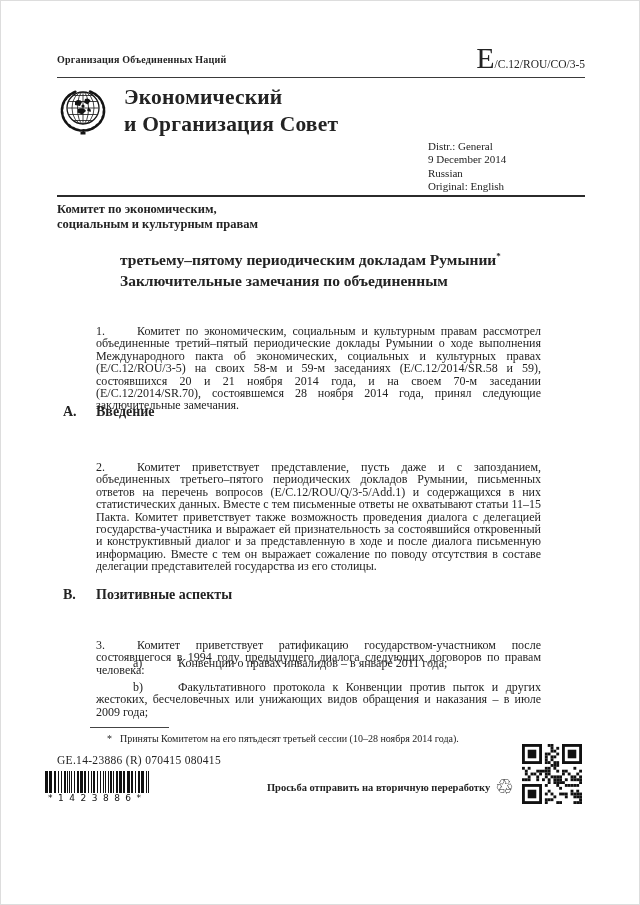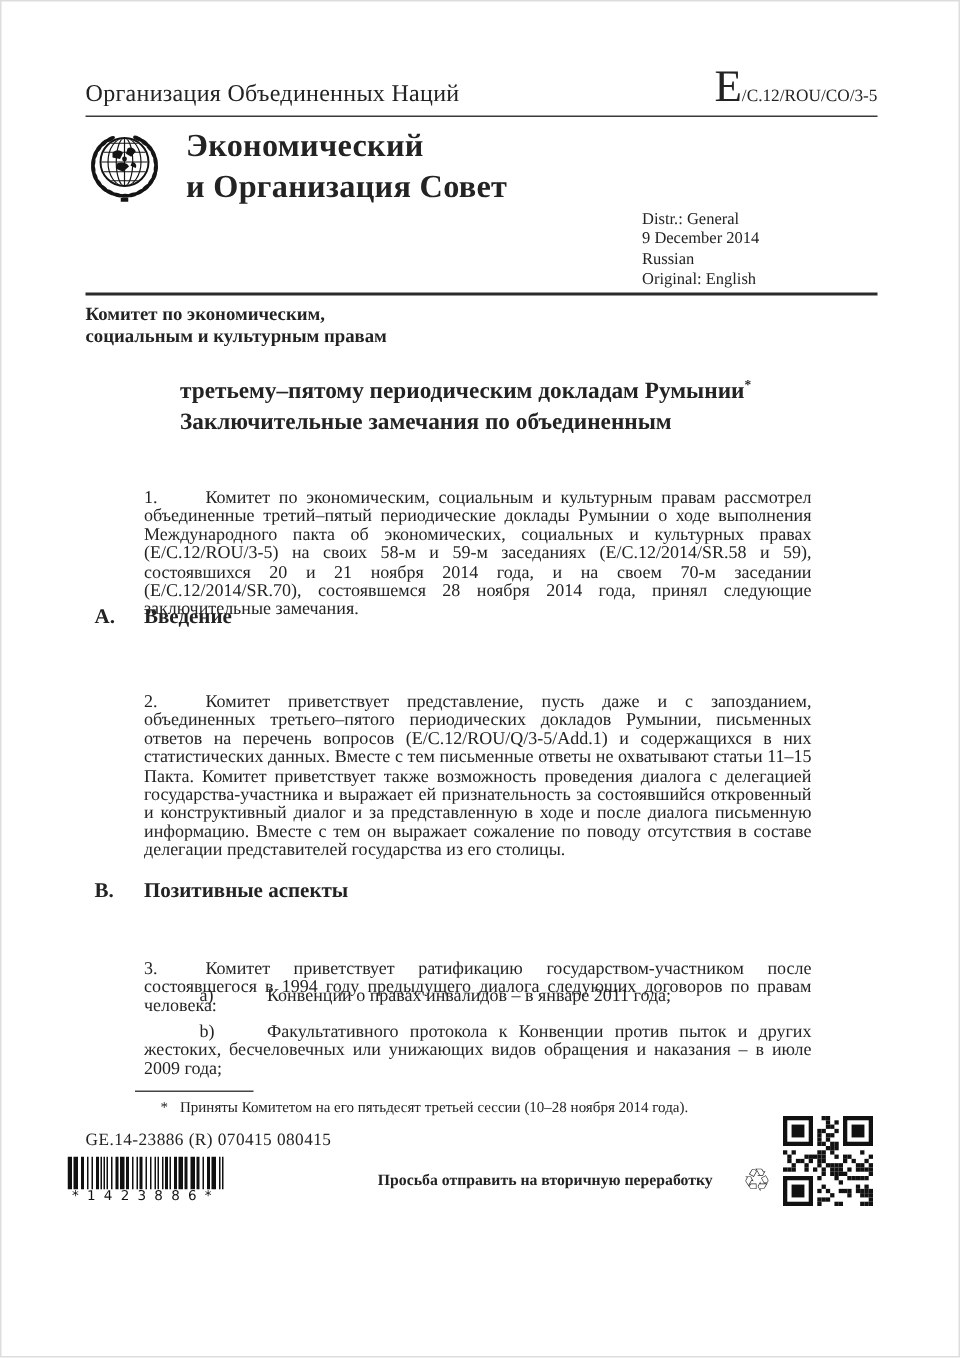--- a/index.html
+++ b/index.html
@@ -3,21 +3,21 @@
 <meta charset="utf-8">
 <style>
   html,body{margin:0;padding:0;background:#e9e9e9;}
   #page{
     position:relative;width:640px;height:905px;background:#fff;
     font-family:"Liberation Serif","DejaVu Serif",serif;color:#232323;
     box-shadow:inset 0 0 0 1px #ddd;overflow:hidden;
   }
   .abs{position:absolute;}
   
-  #org-name{left:57px;top:54px;font-size:16px;letter-spacing:.2px;}
+  #org-name{left:57px;top:54px;font-size:10px;letter-spacing:.2px;font-weight:bold;}
   #doc-symbol{right:55px;top:42px;text-align:right;white-space:nowrap;}
   #doc-symbol .big{font-size:30px;line-height:32px;}
   #doc-symbol .small{font-size:11.5px;}
   .rule{background:#3a3a3a;height:1px;left:57px;width:528px;}
   #rule1{top:77px;}
   #rule2{top:195px;height:2px;background:#2b2b2b;}
   #fn-rule{top:727px;left:90px;width:79px;background:#444;}
   
   #emblem{left:56px;top:82px;}
   #council{left:124px;top:84px;font-weight:bold;font-size:21.5px;line-height:27px;letter-spacing:.2px;}
@@ -41,21 +41,21 @@
   #item-a{top:657px;}
   #item-b{top:681px;}
   
   #footnote{left:96px;top:733px;width:400px;font-size:10px;line-height:11.5px;}
   #footnote .mark{display:inline-block;width:13px;text-indent:0;margin-left:11px;}
   
   #ge{left:57px;top:754px;font-size:11.5px;letter-spacing:.3px;}
   #barcode{left:45px;top:771px;}
   #bc-digits{left:45px;top:793px;width:110px;font-family:"DejaVu Sans",sans-serif;
     font-size:9px;letter-spacing:5.5px;padding-left:3px;color:#111;}
-  #recycle-row{left:298px;top:777px;width:216px;display:flex;align-items:center;justify-content:flex-end;gap:20px;}
+  #recycle-row{left:298px;top:777px;width:216px;display:flex;align-items:center;justify-content:flex-end;gap:5px;}
   #recycle-note{font-weight:bold;font-size:10.5px;white-space:nowrap;}
   #recycle-icon{font-family:"DejaVu Sans",sans-serif;font-size:21px;line-height:21px;color:#222;}
   #qr{left:522px;top:744px;}
   svg{display:block;}
 </style>
 </head>
 <body>
 
 <div id="page">
 

